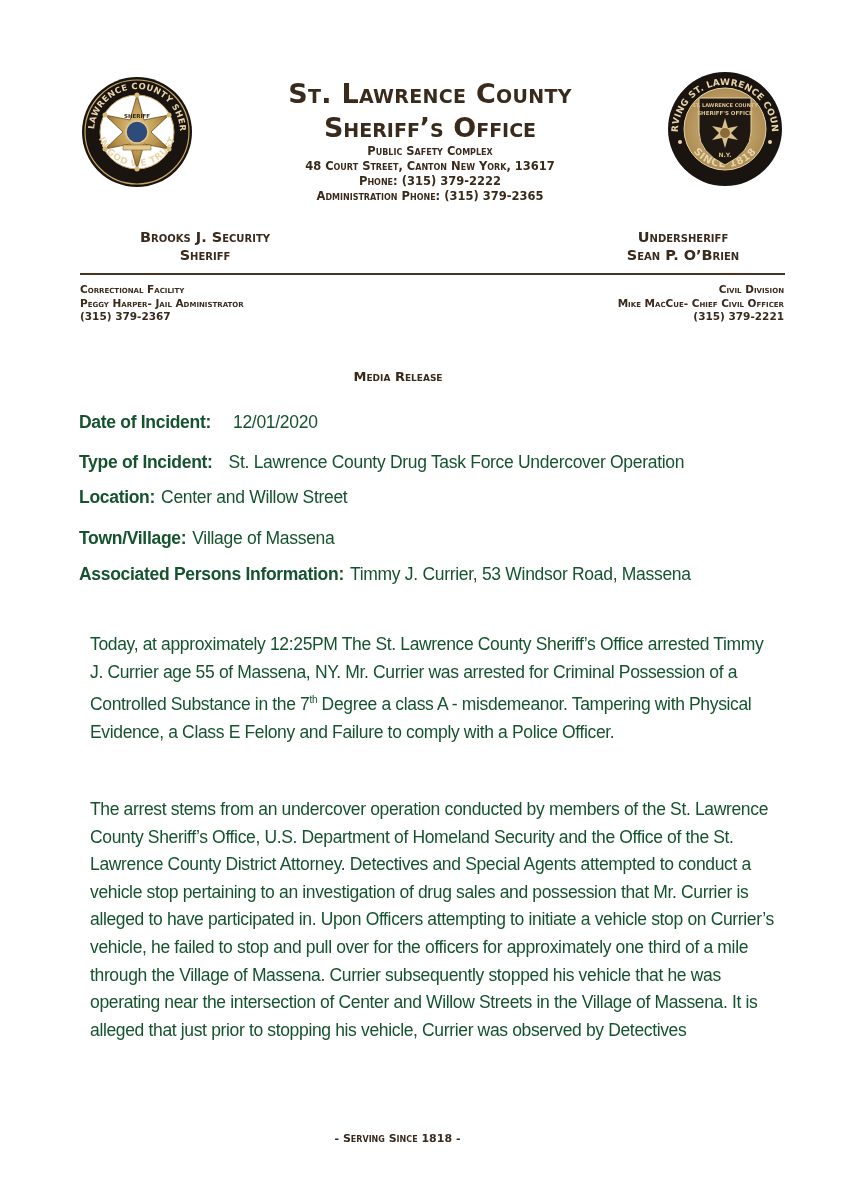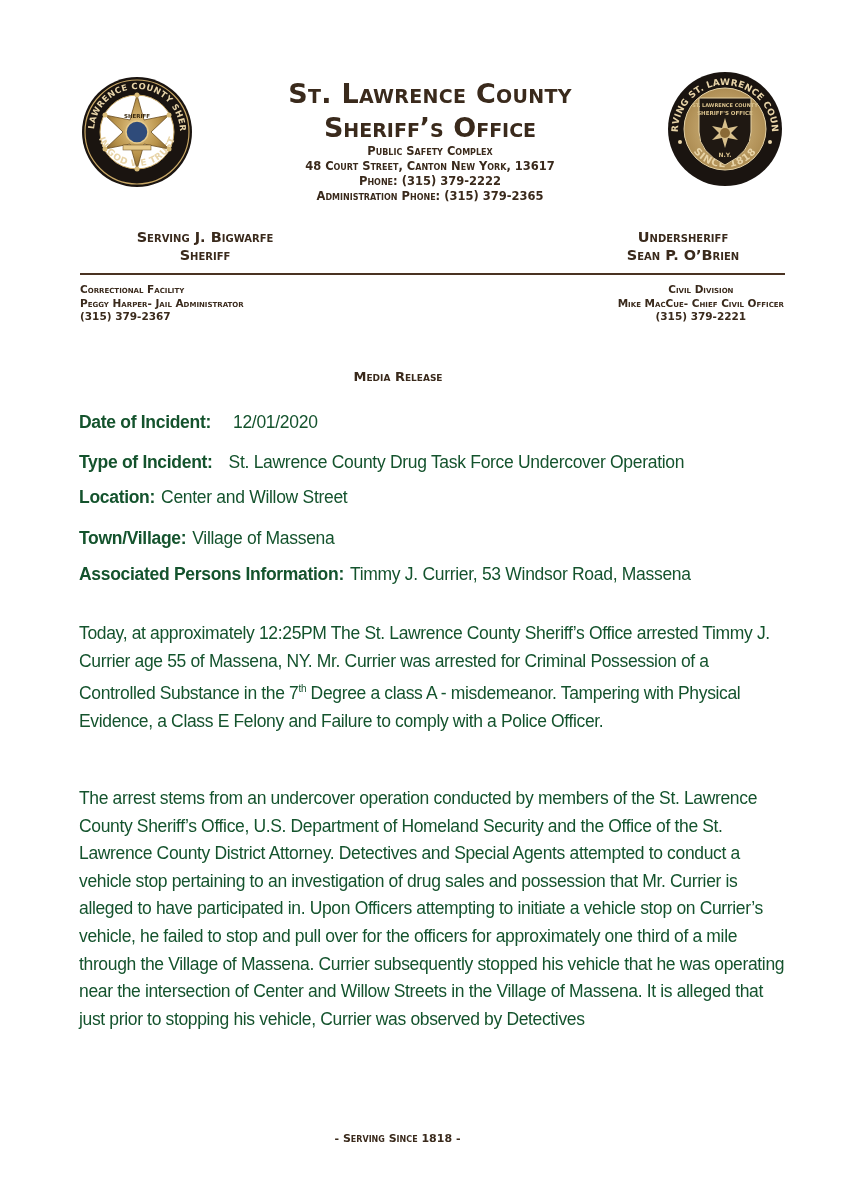--- a/index.html
+++ b/index.html
@@ -13,27 +13,27 @@
   .badge-right { position: absolute; left: 666px; top: 70px; width: 118px; height: 118px; }
   .title-block { position: absolute; left: 220px; top: 78px; width: 420px; text-align: center; }
   .title1 { font-size: 27px; line-height: 32px; letter-spacing: 0.3px; }
   .title2 { font-size: 27px; line-height: 32px; margin-top: 2px; }
   .addr { font-size: 11.5px; line-height: 15px; }
   .name-left { position: absolute; left: 110px; top: 228px; text-align: center; width: 190px; }
   .name-right { position: absolute; left: 568px; top: 228px; text-align: center; width: 230px; }
   .name-line { font-size: 14.5px; line-height: 18px; }
   .rule { position: absolute; left: 80px; top: 273px; width: 705px; height: 2px; background: #4a3322; }
   .dept-left { position: absolute; left: 80px; top: 283px; font-size: 10.5px; line-height: 13.5px; }
-  .dept-right { position: absolute; right: 64px; top: 283px; font-size: 10.5px; line-height: 13.5px; text-align: center; }
+  .dept-right { position: absolute; right: 64px; top: 283px; font-size: 10.5px; line-height: 13.5px; text-align: right; }
   .media-release { position: absolute; left: 0; width: 796px; top: 369px; text-align: center; font-size: 13px; }
   .body-text { font-family: "Liberation Sans", sans-serif; color: #14532d; }
   .field { position: absolute; left: 79px; font-size: 17.5px; white-space: nowrap; letter-spacing: -0.3px; }
   .field .lbl { font-weight: bold; }
   .para { position: absolute; left: 79px; width: 710px; font-size: 17.5px; line-height: 27.6px; letter-spacing: -0.35px; }
-  .para p { margin: 0; }
+  .para p { margin: 11px; }
   .footer { position: absolute; left: 0; width: 795px; top: 1132px; text-align: center; font-size: 11px; }
 </style>
 </head>
 <body>
 
 <div class="page">
 
   <div class="badge-left">
     <svg width="114" height="114" viewBox="0 0 114 114">
       <defs>
@@ -101,21 +101,21 @@
       <path d="M 33 28 L 85 28 L 85 62 Q 85 82 59 95 Q 33 82 33 62 Z" fill="#1f1812" stroke="#e6d2a4" stroke-width="1"></path>
       <text x="59" y="37" font-family="DejaVu Sans, sans-serif" font-size="5" font-weight="bold" fill="#d8c08c" text-anchor="middle">ST. LAWRENCE COUNTY</text>
       <text x="59" y="45" font-family="DejaVu Sans, sans-serif" font-size="5.5" font-weight="bold" fill="#d8c08c" text-anchor="middle">SHERIFF'S OFFICE</text>
       <polygon points="59,48 62,58 72,56 65,63 72,70 62,68 59,78 56,68 46,70 53,63 46,56 56,58" fill="#d8c08c"></polygon>
       <circle cx="59" cy="63" r="5" fill="#8a6a36"></circle>
       <text x="59" y="87" font-family="DejaVu Sans, sans-serif" font-size="6" font-weight="bold" fill="#d8c08c" text-anchor="middle">N.Y.</text>
     </svg>
   </div>
 
   <div class="name-left hdr-sc">
-    <div class="name-line">Serving J. Bigwarfe</div>
+    <div class="name-line">Brooks J. Security</div>
     <div class="name-line">Sheriff</div>
   </div>
   <div class="name-right hdr-sc">
     <div class="name-line">Undersheriff</div>
     <div class="name-line">Sean P. O’Brien</div>
   </div>
 
   <div class="rule"></div>
 
   <div class="dept-left hdr-sc">

